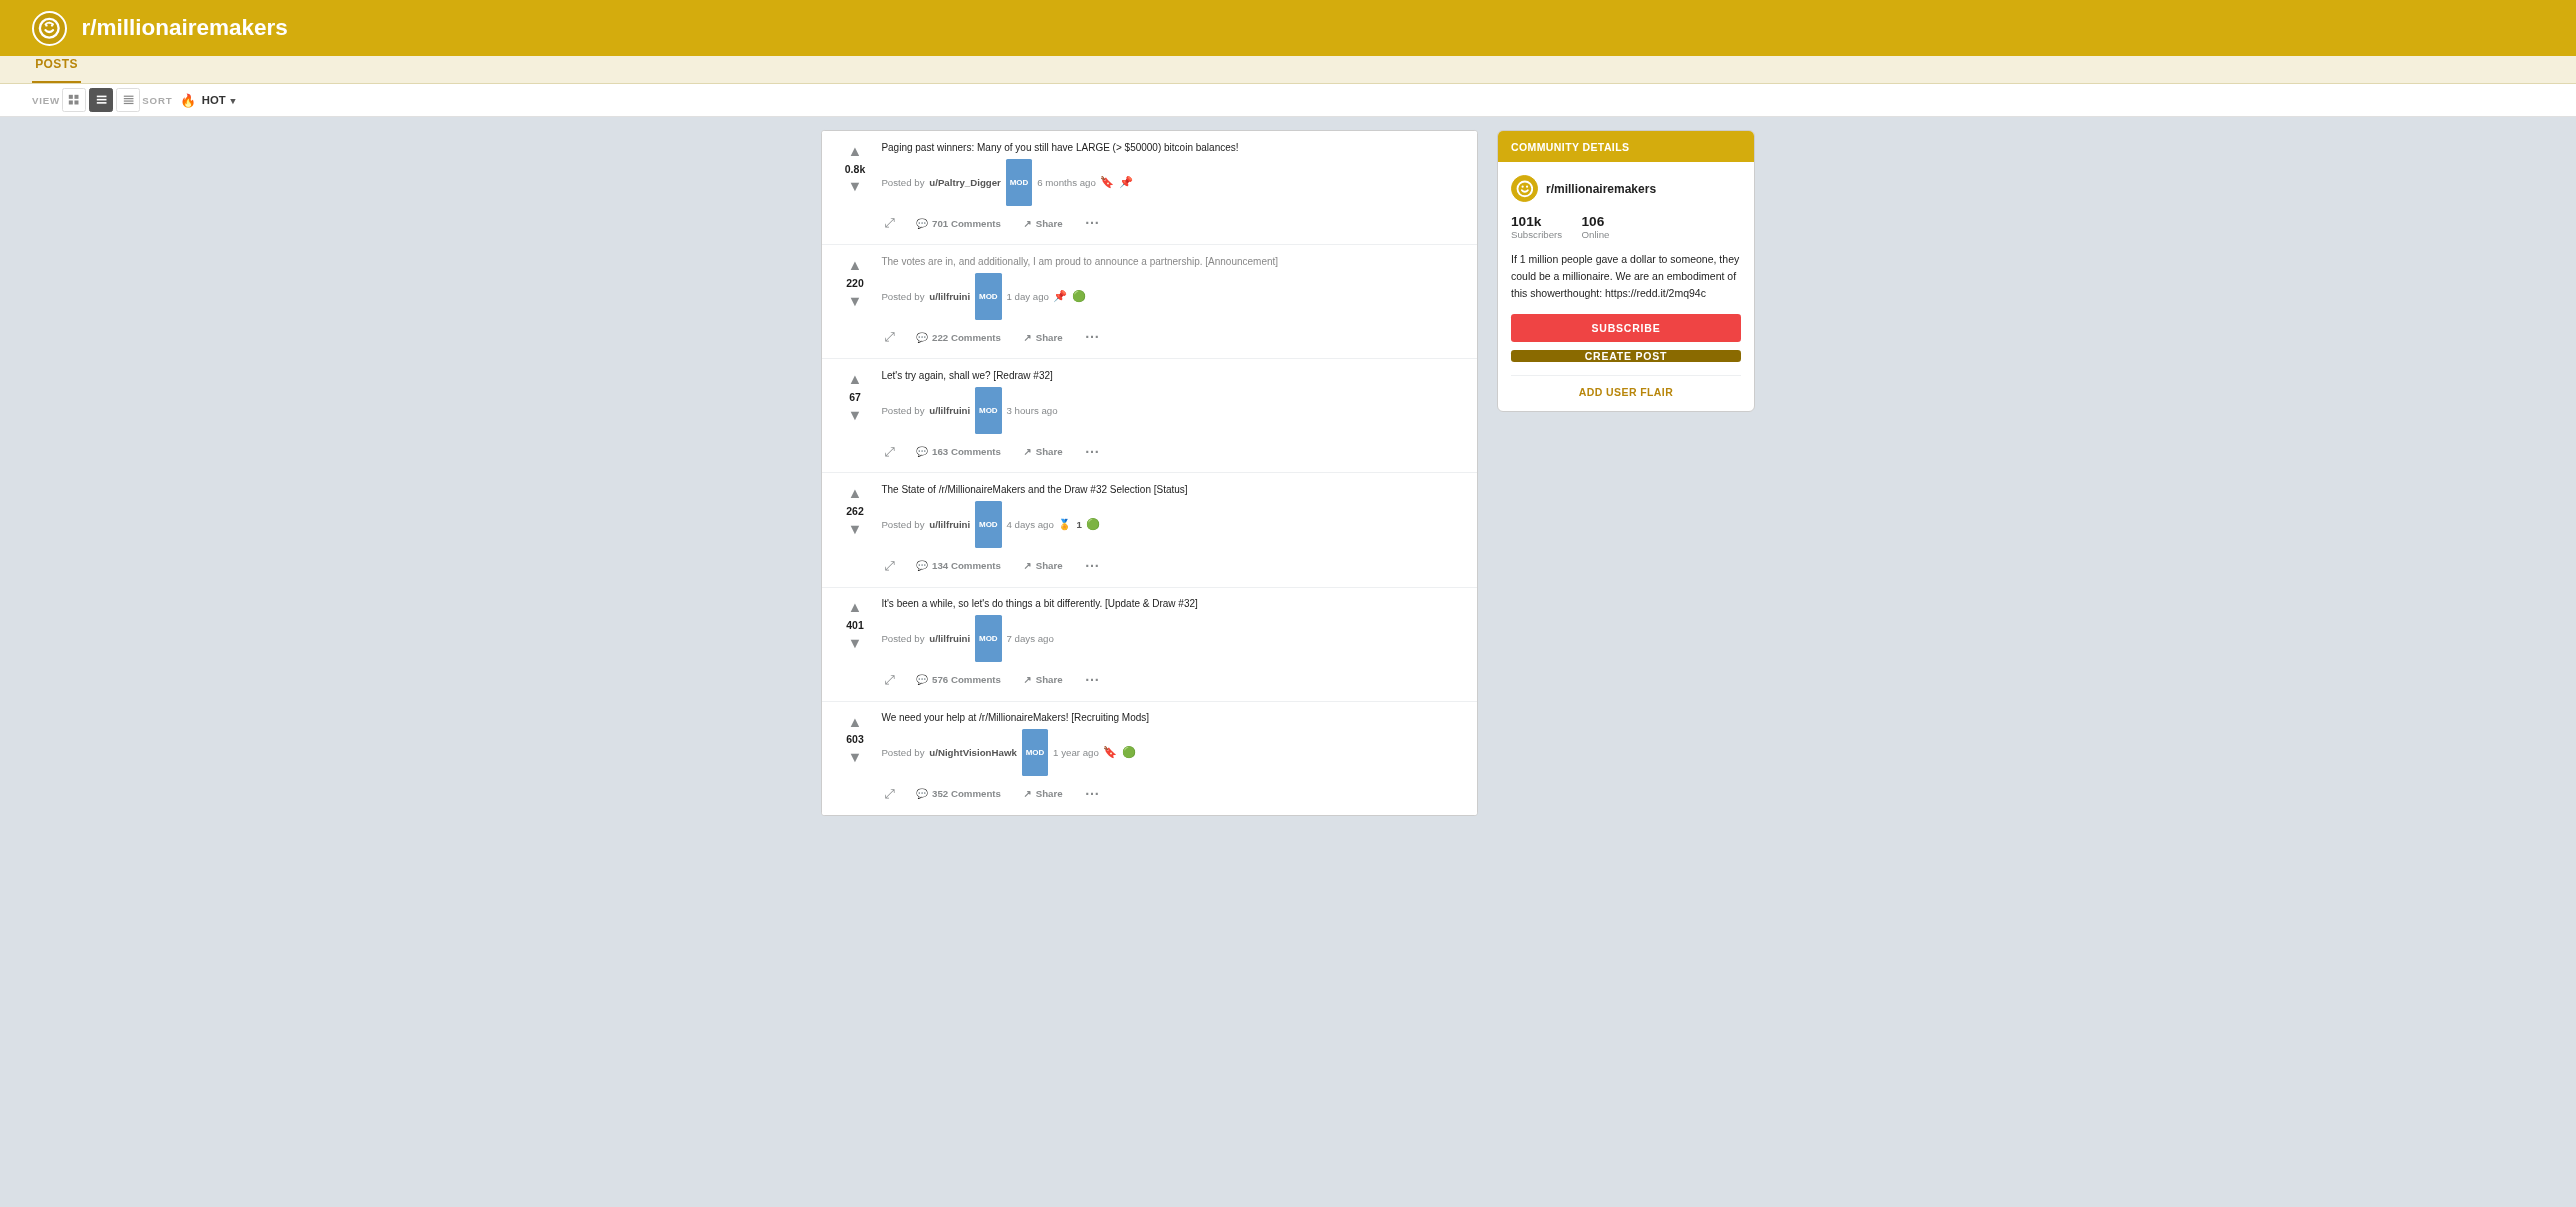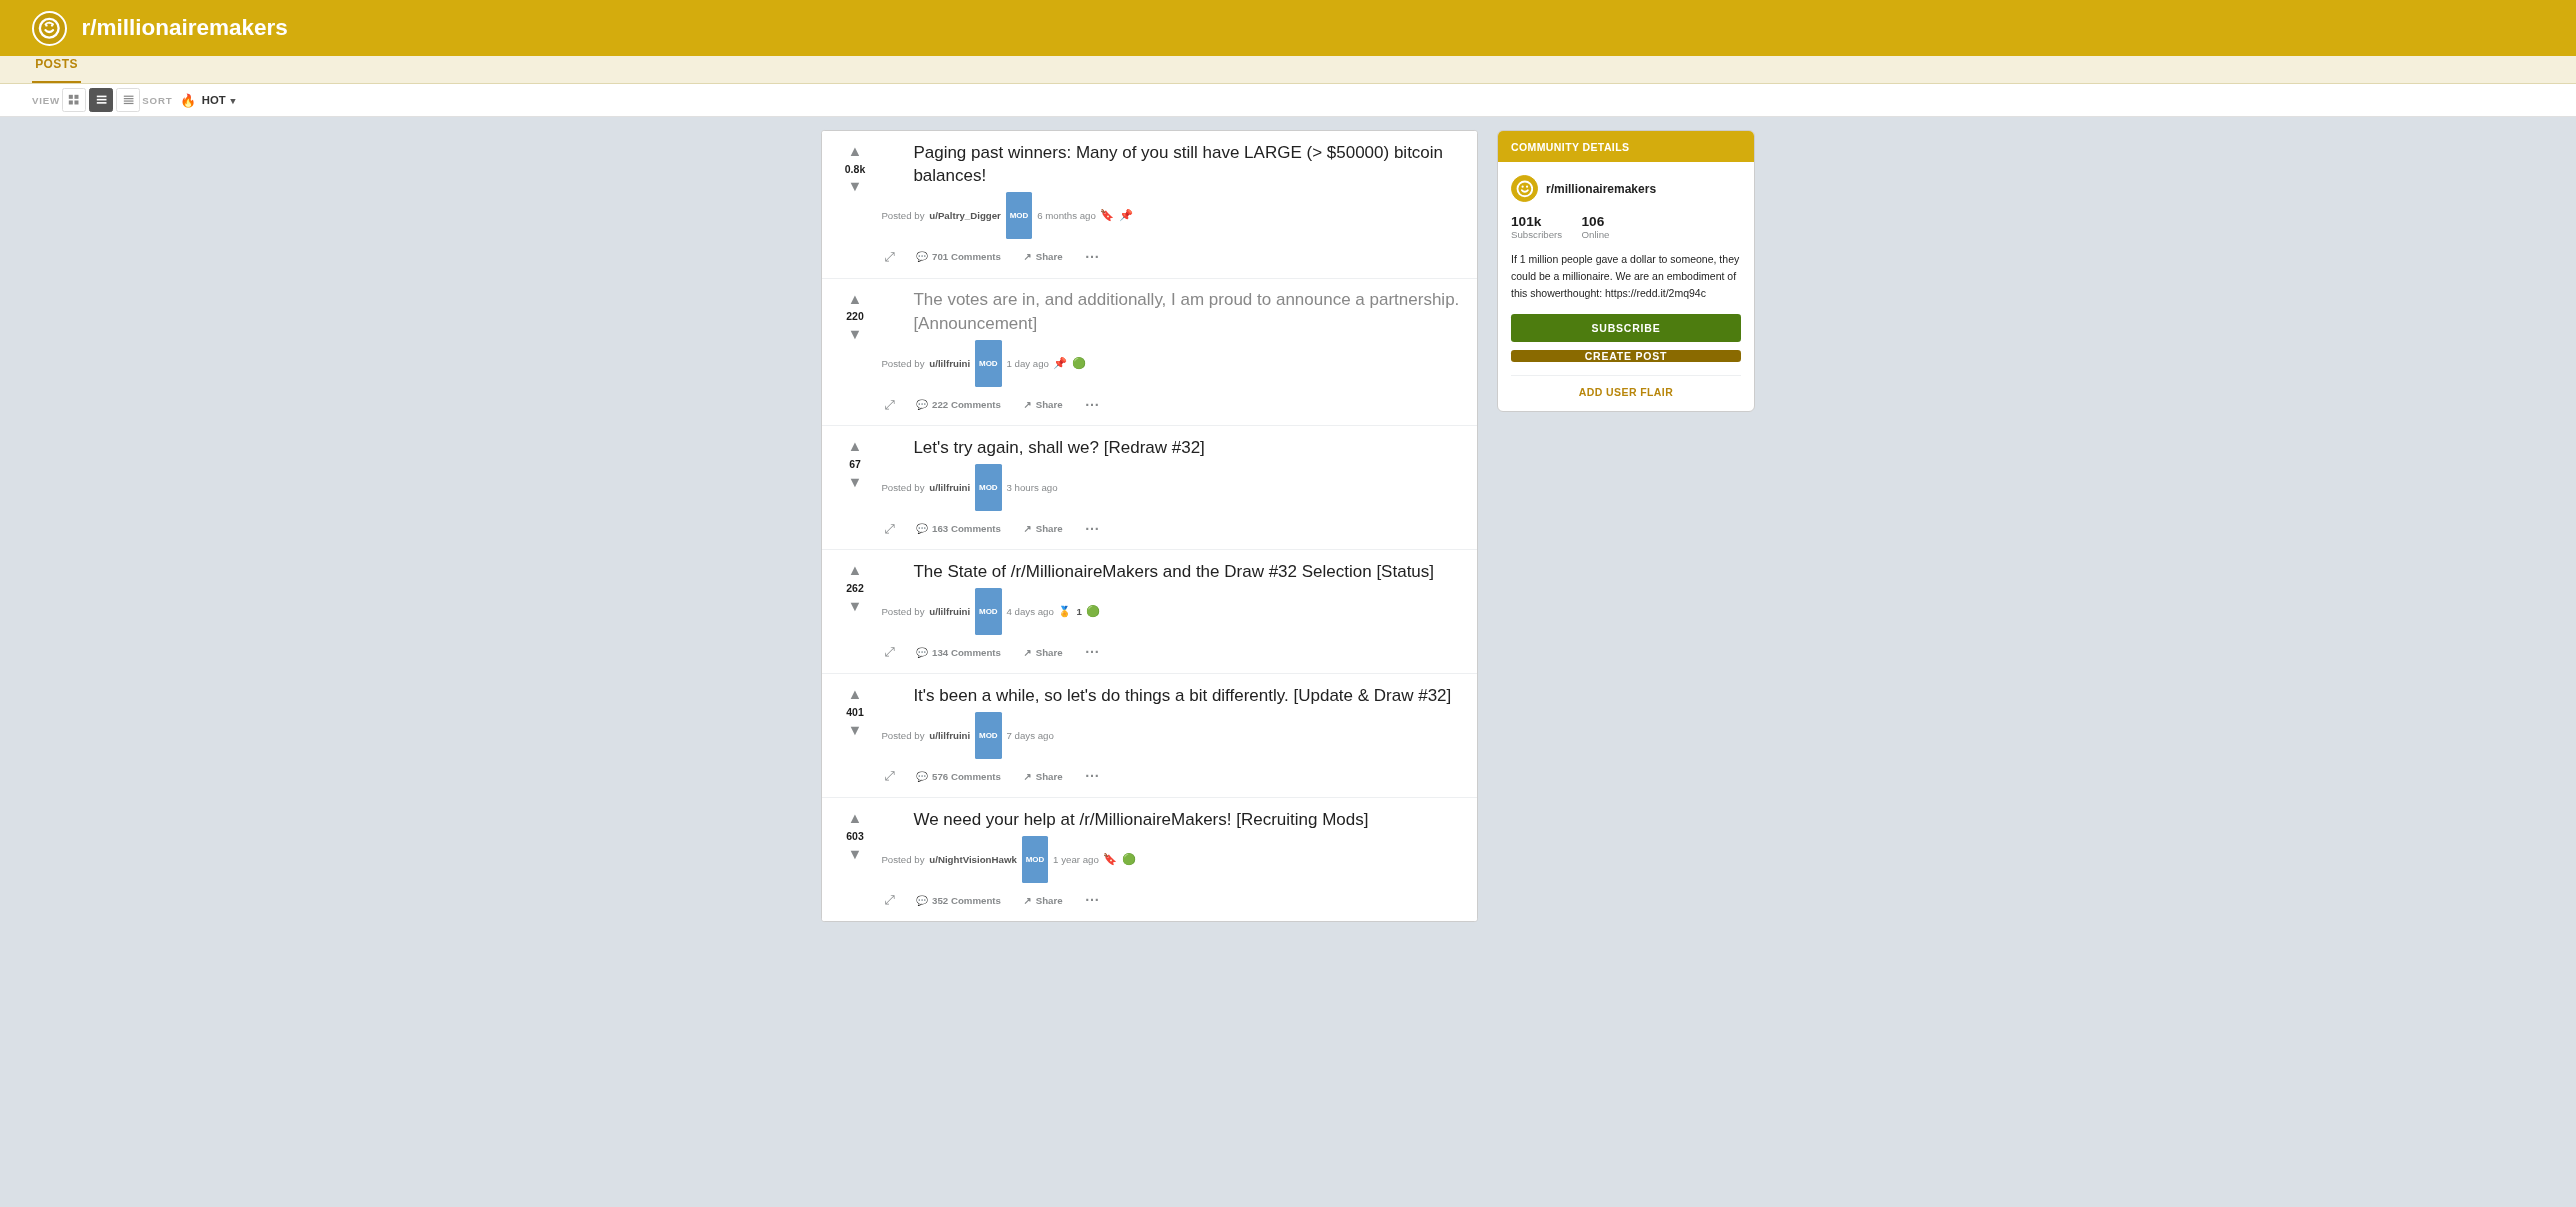--- a/index.html
+++ b/index.html
@@ -144,27 +144,26 @@
       color: #1c1c1c;
       line-height: 1.4;
     }
 
     .post-content {
       flex: 1;
       padding-left: 6.4px;
     }
 
     .post-title {
-      font-size: 17px;
+      font-size: 10px;
       font-weight: 500;
       color: #222;
       margin-bottom: 4px;
       line-height: 1.4;
       cursor: pointer;
-      margin-left: 32px;
     }
     .post-title.muted { color: #888; }
 
     .post-meta {
       font-size: 9.7px;
       color: #878a8c;
       display: flex;
       align-items: center;
       gap: 4.8px;
       margin-bottom: 6.4px;
@@ -297,21 +296,21 @@
     .community-description {
       font-size: 10.5px;
       color: #1c1c1c;
       line-height: 1.6;
       margin-bottom: 13px;
     }
 
     .subscribe-btn {
       display: block;
       width: 100%;
-      background: #4d7c0f;
+      background: #ef4444;
       color: #fff;
       border: none;
       border-radius: 3.2px;
       padding: 8px;
       font-size: 10.5px;
       font-weight: 700;
       text-transform: uppercase;
       letter-spacing: 0.8px;
       cursor: pointer;
       margin-bottom: 8px;

